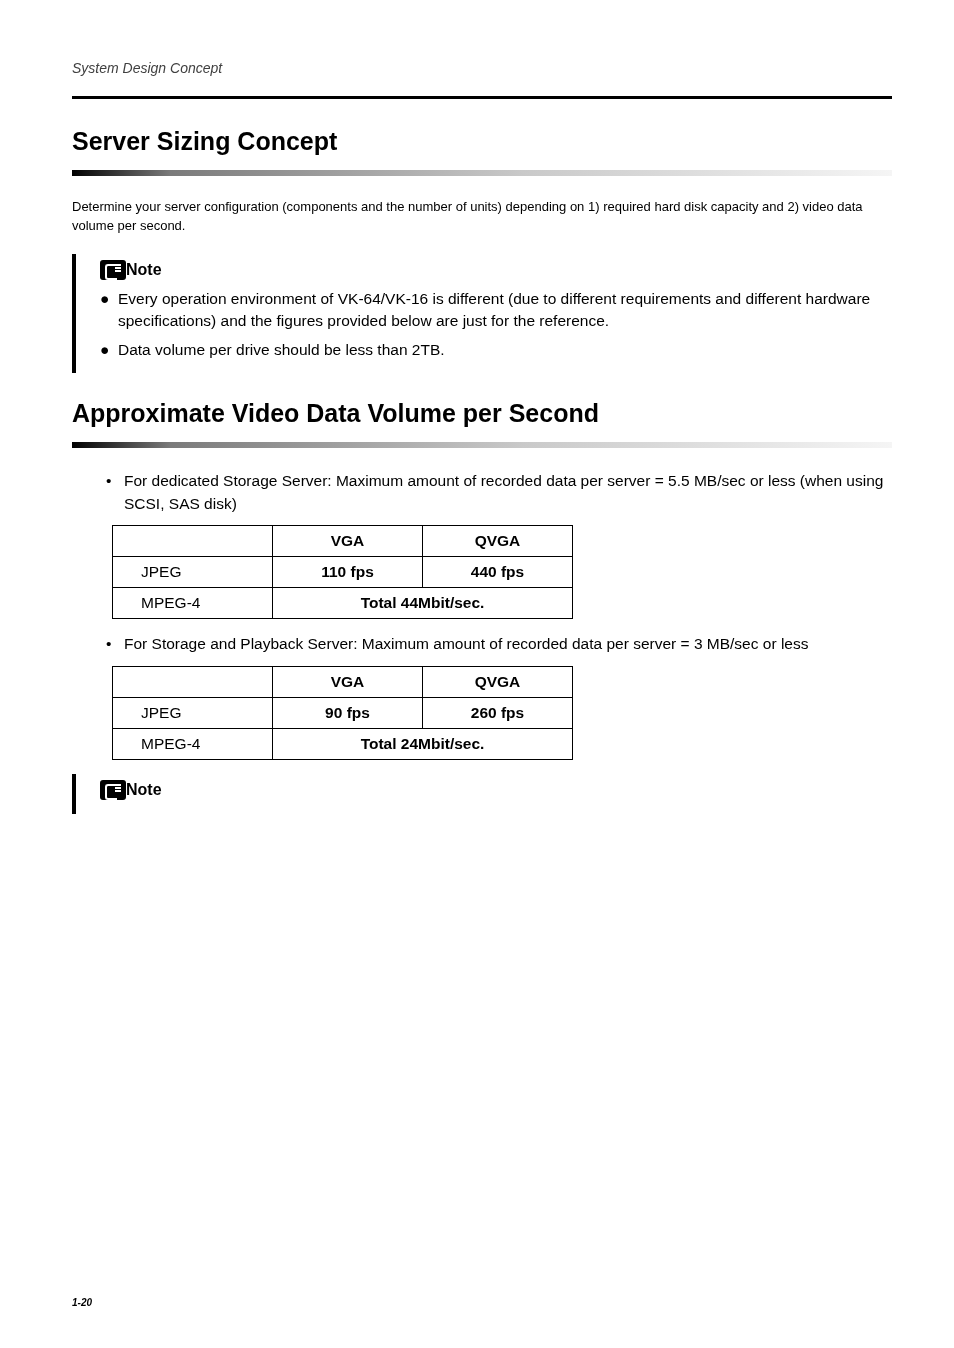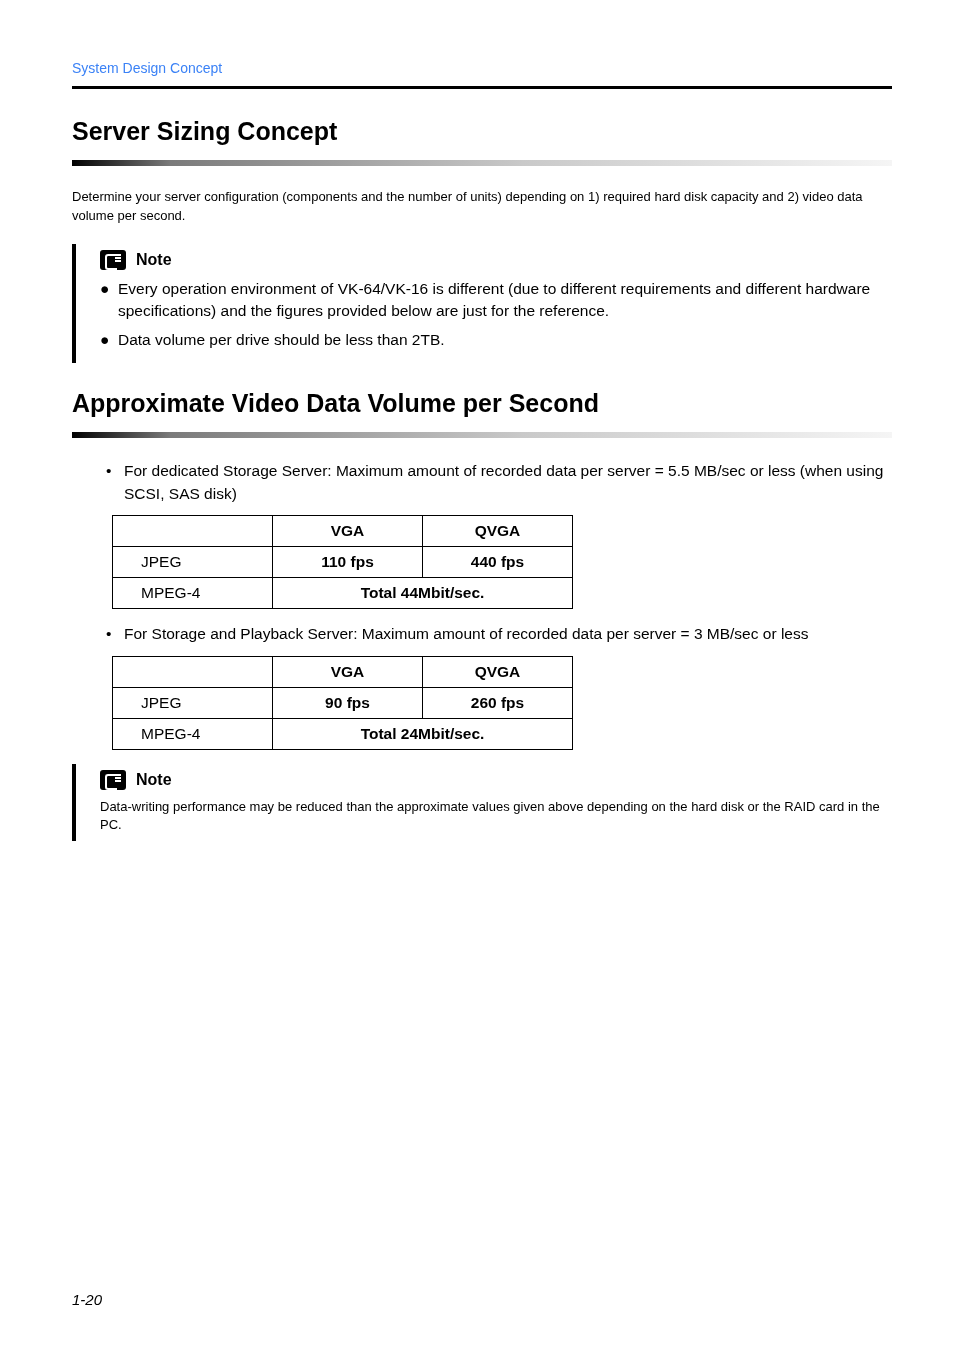--- a/index.html
+++ b/index.html
@@ -1,43 +1,43 @@
 <!DOCTYPE html>
 <html><head>
 <meta charset="utf-8">
 <style>
   * { box-sizing: border-box; margin: 0; padding: 0; }
   html, body { width: 954px; height: 1348px; background: #fff; font-family: Arial, Helvetica, sans-serif; color: #000; }
   .page { padding: 60px 62px 0 72px; position: relative; height: 100%; }
-  .running-head { font-size: 14px; color: #3b82f6; margin-bottom: 10px; }
+  .running-head { font-size: 14px; color: #404040; margin-bottom: 20px; font-style: italic; }
   .thick-rule { border: none; border-top: 3px solid #000; margin-bottom: 28px; }
   .h2 { font-size: 25px; font-weight: bold; margin-bottom: 14px; }
   .grad-rule { height: 6px; width: 100%; background: linear-gradient(to right, #000 0%, #7a7a7a 12%, #c9c9c9 55%, #f5f5f5 100%); margin-bottom: 22px; }
   .body-text { font-size: 13px; line-height: 1.45; margin-bottom: 18px; }
   .def-list { font-size: 15.5px; line-height: 1.45; }
   .def-row { display: flex; margin-bottom: 14px; }
   .def-term { flex: 0 0 268px; }
   .def-desc { flex: 1; }
   .note-block { border-left: 4px solid #000; padding: 6px 0 6px 24px; margin: 10px 0 26px 0; }
-  .note-head { display: flex; align-items: center; gap: 10px; margin-bottom: 8px; }
+  .note-head { display: flex; align-items: center; gap: 0; margin-bottom: 8px; }
   .note-icon { width: 26px; height: 20px; background:#000; border-radius:3px; position:relative; flex:0 0 26px; }
   .note-icon::before { content:""; position:absolute; left:5px; top:4px; width:10px; height:12px; border:2px solid #fff; border-right:none; border-radius: 3px 0 0 3px; }
   .note-icon::after { content:""; position:absolute; right:5px; top:7px; width:6px; height:2px; background:#fff; box-shadow: 0 3px 0 #fff, 0 -3px 0 #fff; }
   .note-label { font-weight: bold; font-size: 16px; }
   .note-item { display:flex; font-size:15.5px; line-height:1.45; margin-bottom:6px; }
   .note-item .dot { flex:0 0 18px; }
   .bullet-block { padding-left: 34px; }
   .bullet-row { display:flex; font-size:15.5px; line-height:1.45; margin: 6px 0 10px 0; }
   .bullet-row .b { flex:0 0 18px; }
   table.data { border-collapse: collapse; margin: 4px 0 14px 6px; font-size:15.5px; }
   table.data td, table.data th { border:1px solid #000; padding:6px 14px; font-weight:normal; text-align:center; }
   table.data td.left { text-align:left; width:160px; padding-left:28px; }
   table.data th.left-empty { width:160px; }
   table.data td.center, table.data th.center { width:150px;font-weight:bold; }
-  .page-num { position:absolute; bottom:40px; left:72px; font-style: italic; font-weight: normal; font-size:15px; }
+  .page-num { position:absolute; bottom:40px; left:72px; font-style: italic; font-weight: bold; font-size:10px; }
 </style>
 </head>
 <body>
 
 <div class="page">
 
   <div class="running-head">System Design Concept</div>
   <hr class="thick-rule">
 
   <div class="h2">Server Sizing Concept</div>
@@ -115,17 +115,16 @@
       </tr>
     </tbody>
       </table>
   </div>
 
   <div class="note-block">
     <div class="note-head">
       <span class="note-icon"></span>
       <span class="note-label">Note</span>
     </div>
-    <div class="body-text" style="margin-bottom:0">Data-writing performance may be reduced than the approximate values given above depending on the hard disk or the RAID card in the PC.</div>
   </div>
 
   <div class="page-num">1-20</div>
 </div>
 
 </body></html>

